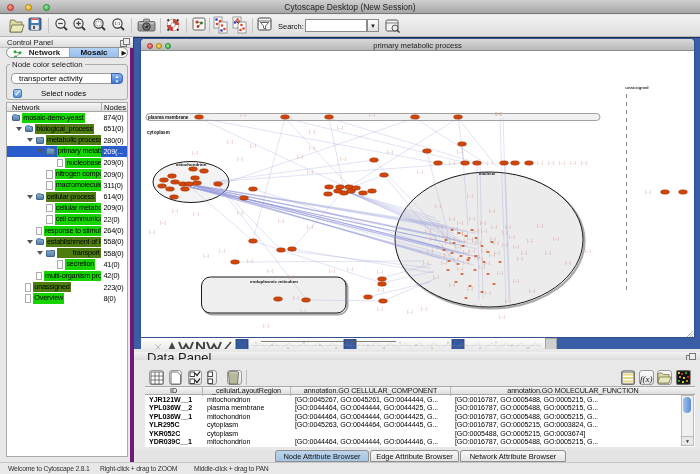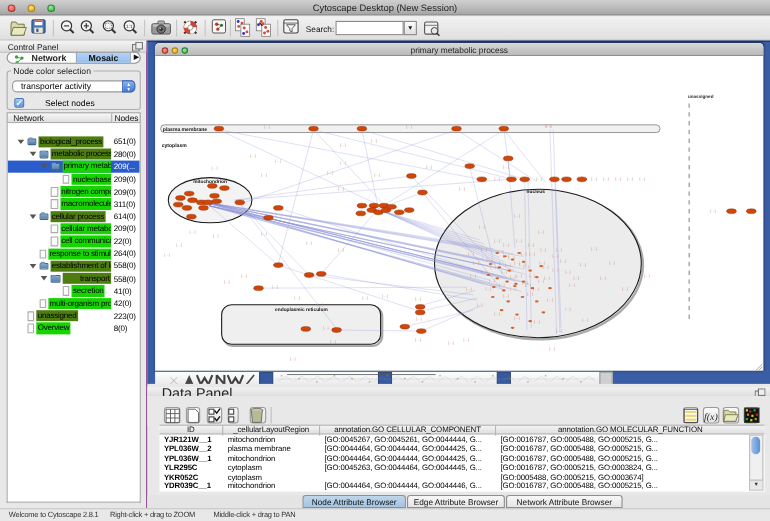--- a/index.html
+++ b/index.html
@@ -13,21 +13,21 @@
   border-bottom:1px solid #7a7a7a; }
 #titlebar .btn { position:absolute; top:4px; width:7px; height:7px; border-radius:50%; }
 #titlebar .t { position:absolute; left:0; right:0; top:1.5px; text-align:center; font-size:8.5px; color:#222; }
 
 
 #toolbar { left:0; top:15px; width:700px; height:22px;
   background:linear-gradient(#f2f2f2,#dfdfdf); border-bottom:1px solid #b6b6b6; }
 .tsep { position:absolute; top:3px; width:1px; height:15px; background:#c4c4c4; }
 
 
-#cpanel { left:0; top:37px; width:134px; height:425px; background:#e8e8e8; border-right:1px solid #701a75; }
+#cpanel { left:0; top:37px; width:134px; height:425px; background:#e8e8e8; border-right:4px solid #701a75; }
 #cphead { left:0; top:0; width:133px; height:11px;
   background:linear-gradient(#f5f5f5,#dcdcdc); border-bottom:1px solid #c0c0c0;
   font-size:7.6px; color:#222; padding-left:7px; line-height:11px;}
 #cptabs { left:6px; top:9.5px; width:122px; height:11px; background:#fbfbfb;
   border:1px solid #8f8f8f; border-radius:6px; font-size:8px; overflow:hidden; }
 #cptabs .seg { position:absolute; top:0; height:11px; line-height:10.5px; text-align:center; }
 #groupbox { left:6px; top:27px; width:122px; height:36px; border:1px solid #adadad; border-radius:3px; }
 #grouplabel { left:10px; top:23px; font-size:7.8px; color:#222; background:#e8e8e8; padding:0 2px; z-index:5; }
 #combo { left:11px; top:36px; width:112px; height:11px; background:#fff;
   border:1px solid #9a9a9a; border-radius:4px; font-size:7.8px; line-height:10px; }
@@ -238,20 +238,25 @@
       <div class="arr">▲<br>▼</div>
     </div>
     <div id="chk" class="abs">✓</div>
     <div id="chklabel" class="abs">Select nodes</div>
     <div id="treehead" class="abs">
         <span style="position:absolute;left:5px;">Network</span>
         <span style="position:absolute;left:97px;">Nodes</span>
       <div style="position:absolute;left:94px;top:0;width:1px;height:9px;background:#b0b0b0;"></div>
     </div>
     <div id="treebody" class="abs">
+        <div class="trow" style="top:0.0px;">
+          <div class="foldr" style="left:4.8px;"></div>
+          <div class="nm g" style="left:15.3px;max-width:78.7px;">mosaic-demo-yeast</div>
+          <div class="ct">874(0)</div>
+        </div>
         <div class="trow" style="top:11.3px;">
           <div class="arrowdn" style="left:8.8px;"></div>
           <div class="foldr" style="left:17.8px;"></div>
           <div class="nm r" style="left:28.3px;max-width:65.7px;">biological_process</div>
           <div class="ct">651(0)</div>
         </div>
         <div class="trow" style="top:22.6px;">
           <div class="arrowdn" style="left:19.5px;"></div>
           <div class="foldr" style="left:28.5px;"></div>
           <div class="nm r" style="left:39px;max-width:55px;text-align:center;">metabolic process</div>

